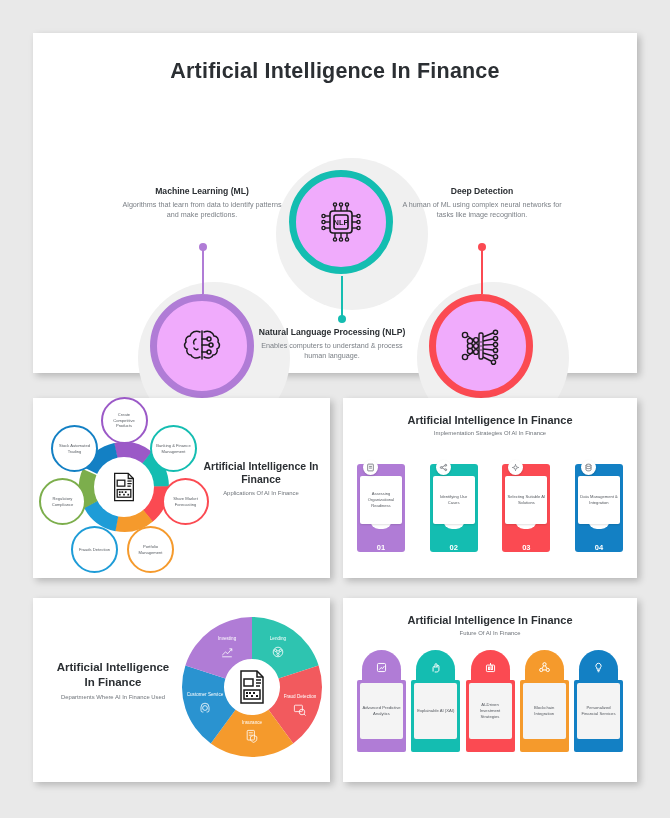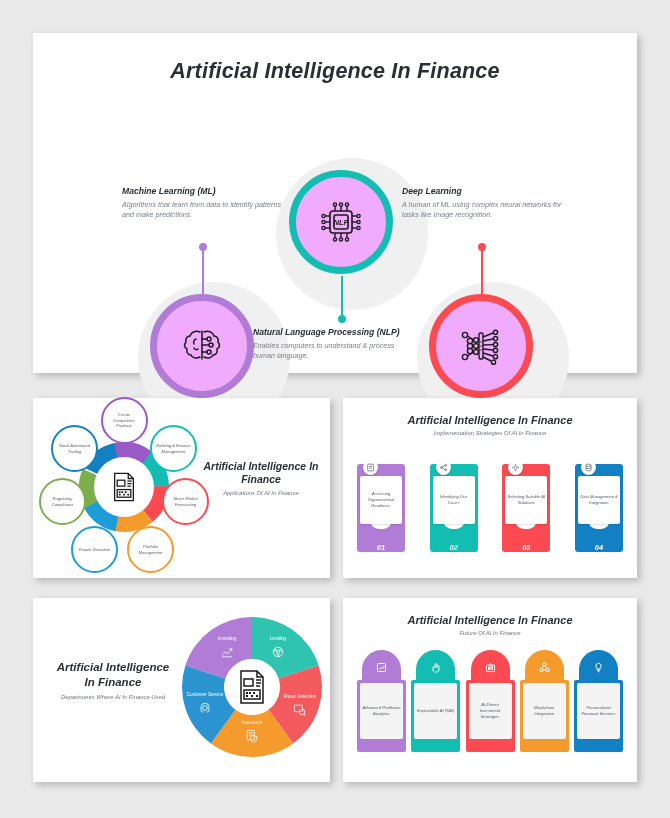--- a/index.html
+++ b/index.html
@@ -2,21 +2,21 @@
 <html><head>
 <meta charset="utf-8">
 <style>
   * { box-sizing: border-box; margin: 0; padding: 0; }
   html, body {
     width: 670px; height: 818px;
     background: #e9e9e9;
     font-family: "Liberation Sans", sans-serif;
     overflow: hidden;
   }
-  .canvas { position: relative; width: 578px; height: 818px; font-style: italic; }
+  .canvas { position: relative; width: 578px; height: 818px; }
 
   .slide {
     position: absolute;
     background: #ffffff;
     box-shadow: 3px 3px 7px rgba(0,0,0,0.22);
   }
   
   #slide-hero { left: 33px; top: 33px; width: 604px; height: 340px; }
   .hero-title {
     text-align: center;
@@ -45,21 +45,21 @@
   }
   .ring.r-ml   { left: 117px; top: 210px; width: 104px; height: 104px; border: 7px solid #b07cd6; }
   .ring.r-nlp  { left: 256px; top: 86px;  width: 104px; height: 104px; border: 7px solid #14bdb1; }
   .ring.r-dl   { left: 396px; top: 210px; width: 104px; height: 104px; border: 7px solid #fb4a52; }
 
   .stem { position: absolute; width: 2px; }
   .stem .dot { position: absolute; left: -3px; width: 8px; height: 8px; border-radius: 50%; }
 
   .cap {
     position: absolute;
-    text-align: left;
+    text-align: center;
     width: 160px;
   }
   .cap h3 { font-size: 8.6px; font-weight: bold; color: #2b2f33; margin-bottom: 3px; line-height: 1.25; }
   .cap p  { font-size: 7.2px; color: #7a7f85; line-height: 1.45; }
 
   
   .sm-title { font-size: 11px; font-weight: bold; color: #2b2f33; text-align: center; }
   .sm-sub   { font-size: 5.9px; color: #6f747a; text-align: center; margin-top: 4px; }
 
   #slide-apps   { left: 33px;  top: 398px; width: 297px; height: 180px; }
@@ -270,21 +270,21 @@
 
       <div class="cap" style="left:89px;top:102px">
         <h3>Machine Learning (ML)</h3>
         <p>Algorithms that learn from data to identify patterns and make predictions.</p>
       </div>
       <div class="cap" style="left:220px;top:243px;width:158px">
         <h3>Natural Language Processing (NLP)</h3>
         <p>Enables computers to understand &amp; process human language.</p>
       </div>
       <div class="cap" style="left:369px;top:102px">
-        <h3>Deep Learning</h3>
+        <h3>Deep Detection</h3>
         <p>A human of ML using complex neural networks for tasks like image recognition.</p>
       </div>
     </div>
   </div>
 
   <div class="slide" id="slide-apps">
     <div class="apps-wrap">
 
       <div class="donut">
         <svg width="142" height="142" viewBox="0 0 142 142" style="position:absolute;left:0;top:0">

